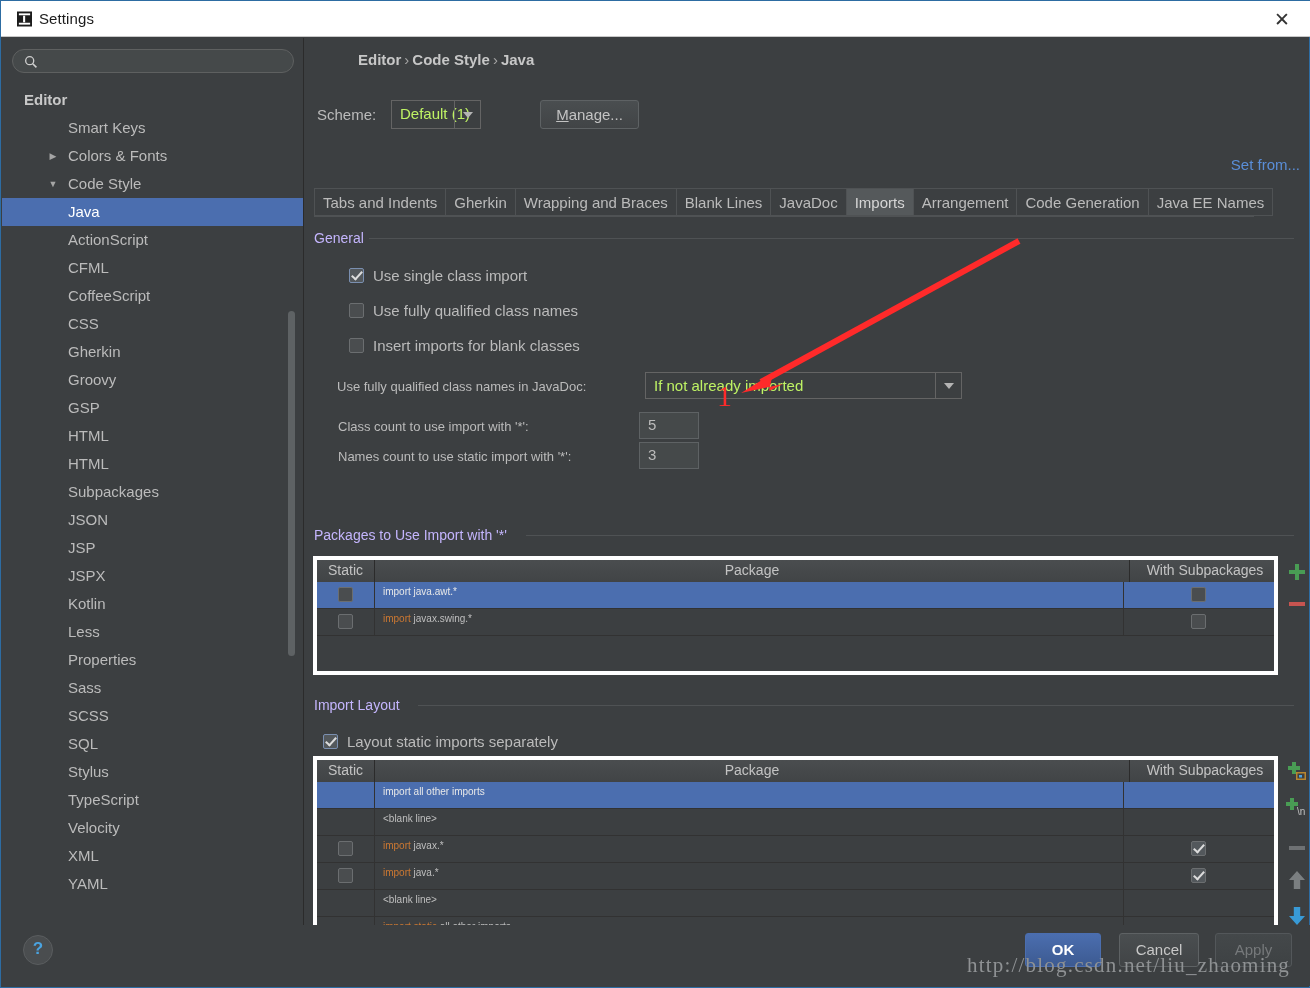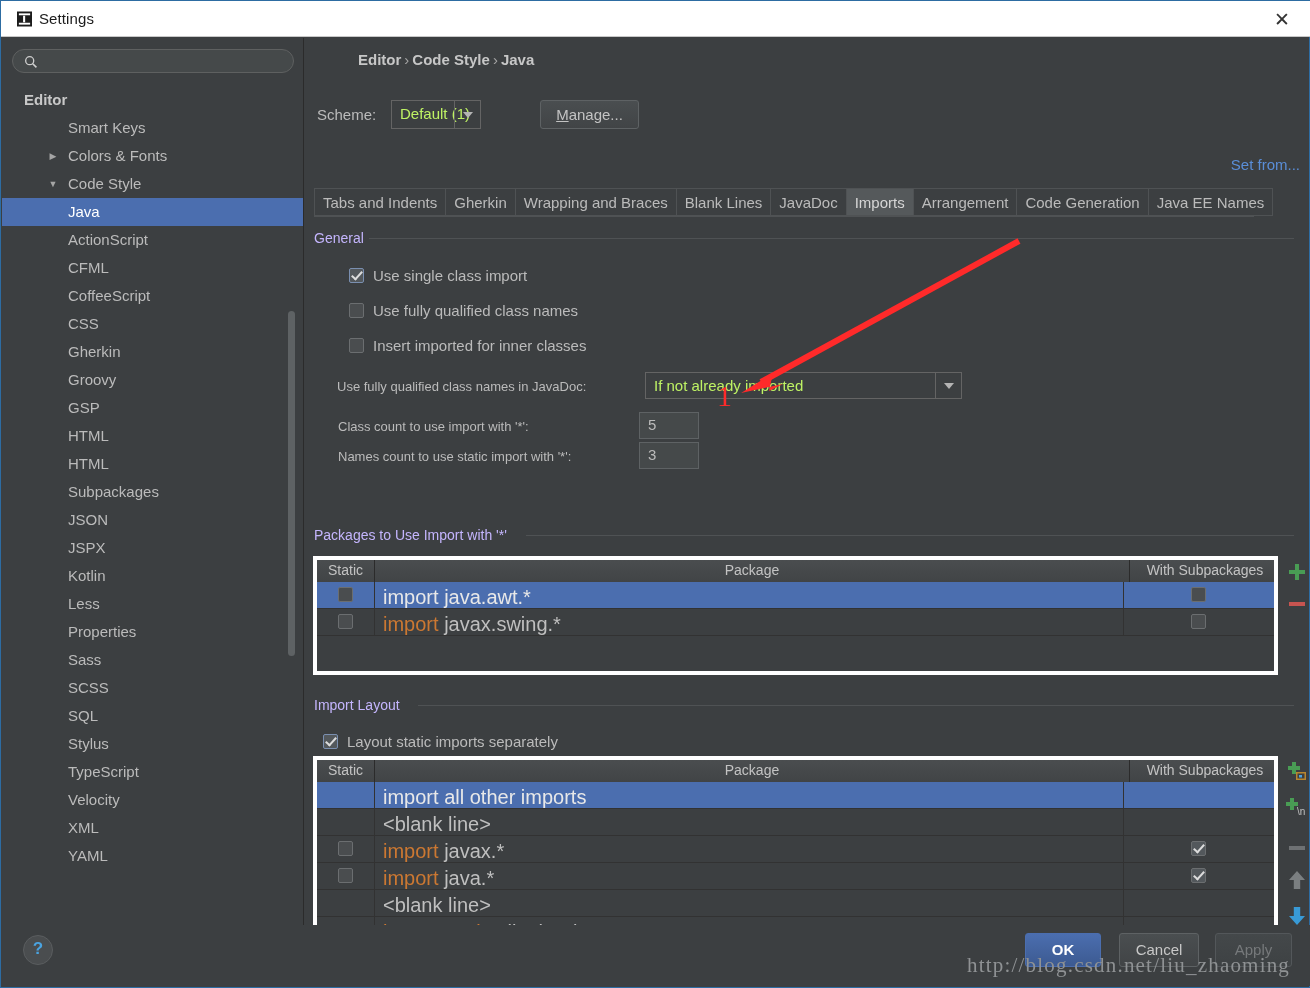--- a/index.html
+++ b/index.html
@@ -98,21 +98,21 @@
       text-align:center;box-sizing:border-box;}
   .th.bdr{border-right:1px solid #2b2b2b;}
   .trow{position:absolute;left:0;right:0;height:27px;border-bottom:1px solid #323232;
         box-sizing:border-box;}
   .trow.sel{background:#4b6eaf;}
   .cell-static{position:absolute;left:0;top:0;width:58px;height:100%;
                border-right:1px solid #323232;box-sizing:border-box;}
   .cell-pkg{position:absolute;left:58px;top:0;right:150px;height:100%;
             border-right:1px solid #323232;box-sizing:border-box;}
   .cell-sub{position:absolute;right:0;top:0;width:150px;height:100%;}
-  .pkg-txt{position:absolute;left:8px;top:4px;font-size:20px;white-space:nowrap;}
+  .pkg-txt{position:absolute;left:8px;top:4px;font-size:10px;white-space:nowrap;}
   .kw{color:#cc7832;}
   .pl{color:#bfbfbf;}
   .trow.sel .kw,.trow.sel .pl{color:#e8e8e8;}
   .cbx{position:absolute;left:50%;top:50%;margin-left:-8px;margin-top:-8px;
        width:15px;height:15px;background:#4a4d4f;border:1px solid #6b6e70;
        box-sizing:border-box;border-radius:2px;}
   .cbx.on{background:#53585c;}
   .cbx.on::after{content:"";position:absolute;left:4px;top:0px;width:4px;height:9px;
        border:solid #dcdcdc;border-width:0 2px 2px 0;transform:rotate(42deg);}
 
@@ -220,20 +220,23 @@
         <div class="node lvl2">
           <span class="lbl">HTML</span>
         </div>
         <div class="node lvl2">
           <span class="lbl">Subpackages</span>
         </div>
         <div class="node lvl2">
           <span class="lbl">JSON</span>
         </div>
         <div class="node lvl2">
+          <span class="lbl">JSP</span>
+        </div>
+        <div class="node lvl2">
           <span class="lbl">JSPX</span>
         </div>
         <div class="node lvl2">
           <span class="lbl">Kotlin</span>
         </div>
         <div class="node lvl2">
           <span class="lbl">Less</span>
         </div>
         <div class="node lvl2">
           <span class="lbl">Properties</span>
@@ -291,21 +294,21 @@
     <div class="tabs-underline"></div>
 
     <div class="grp-title" style="left:9px;top:192px;">General</div>
     <div class="grp-line" style="left:64px;top:200px;width:925px;"></div>
     <div id="general-checks">
         <div class="chk on" style="left: 44px; top: 230px;"></div>
         <div class="chk-lbl" style="left: 68px; top: 229px;">Use single class import</div>
         <div class="chk" style="left: 44px; top: 265px;"></div>
         <div class="chk-lbl" style="left: 68px; top: 264px;">Use fully qualified class names</div>
         <div class="chk" style="left: 44px; top: 300px;"></div>
-        <div class="chk-lbl" style="left: 68px; top: 299px;">Insert imported for inner classes</div>
+        <div class="chk-lbl" style="left: 68px; top: 299px;">Insert imports for blank classes</div>
       </div>
 
     <div class="fld-lbl" style="left:32px;top:341px;">Use fully qualified class names in JavaDoc:</div>
     <div class="combo" style="left:340px;top:334px;width:317px;height:27px;">
       <div class="val">If not already imported</div>
       <div class="arrowbtn">
           <i></i>
         </div>
     </div>
 

